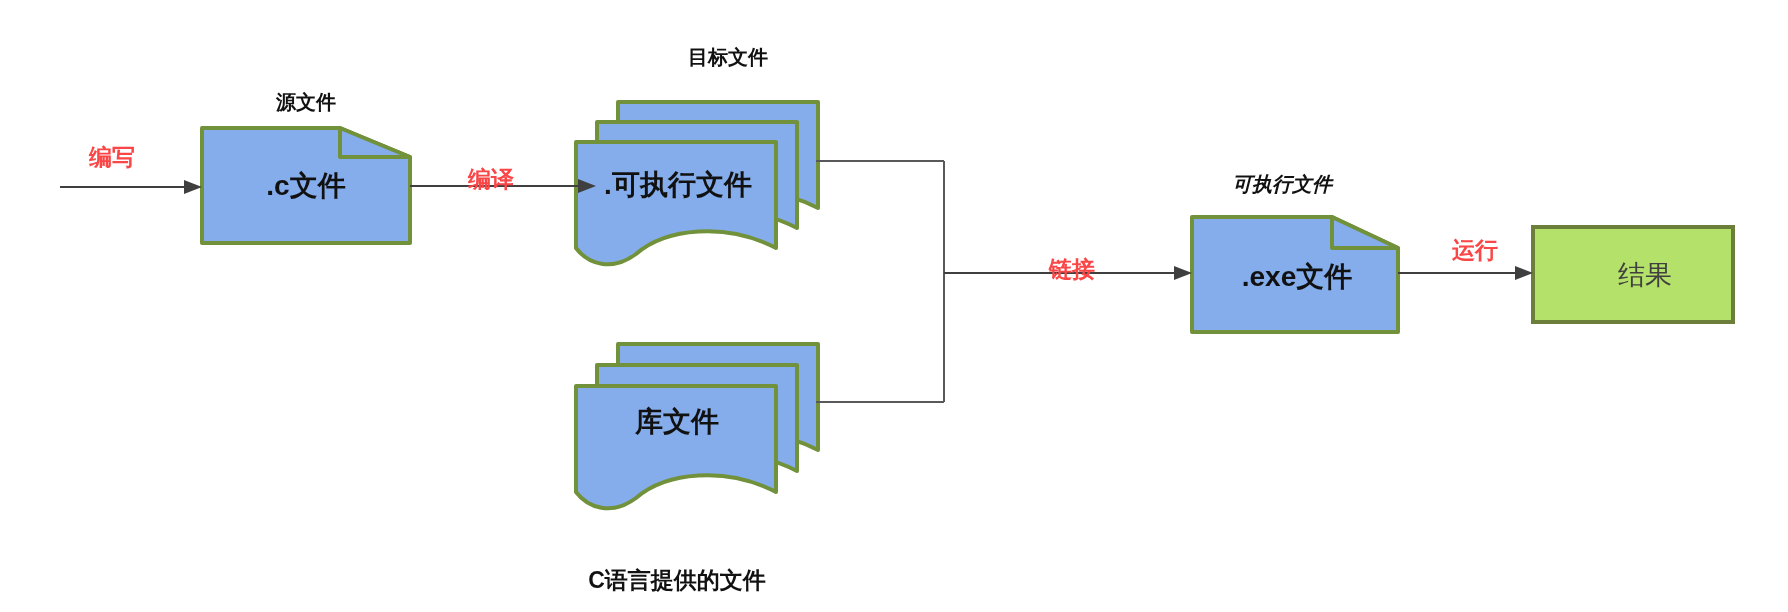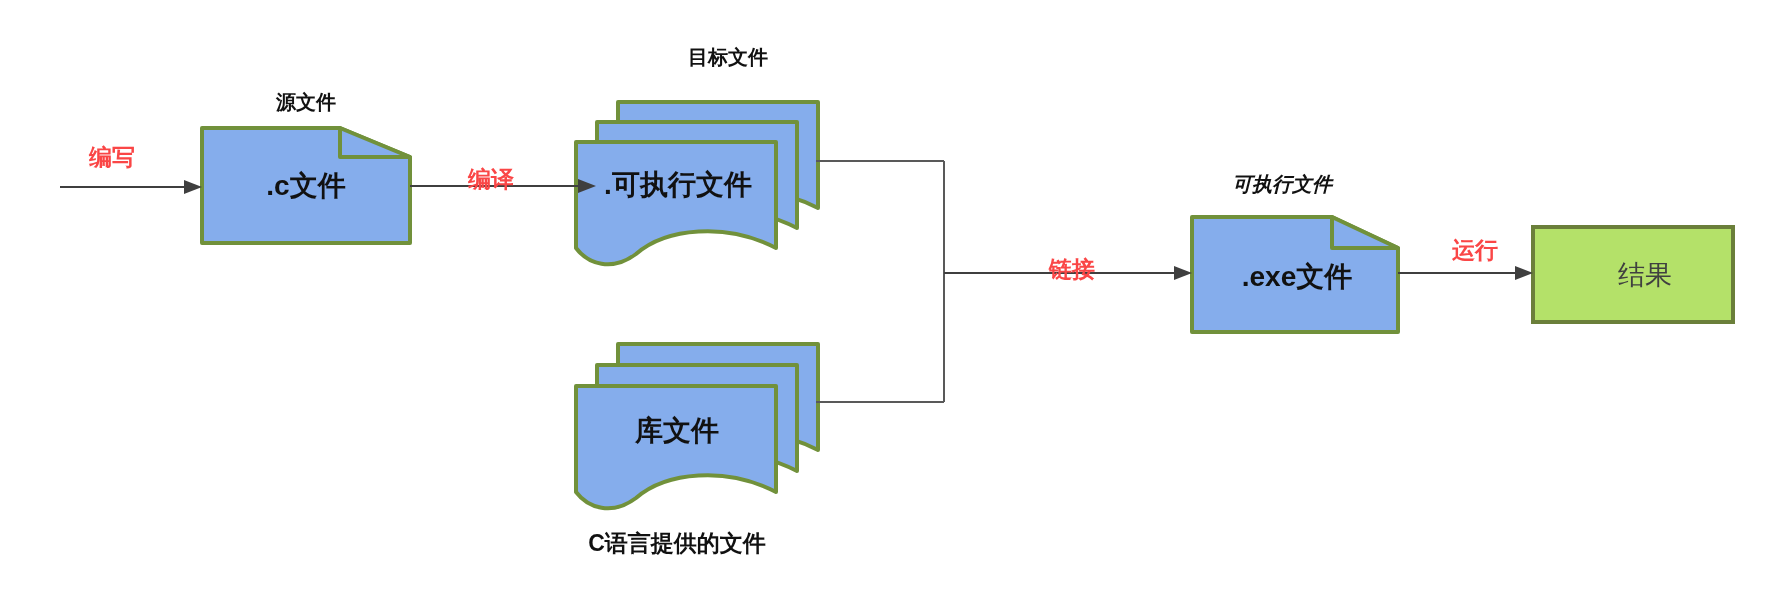--- a/index.html
+++ b/index.html
@@ -121,19 +121,19 @@
   <div class="lbl step-label" style="left:491px; top:162px;margin-top:17px;">编译</div>
   <div class="lbl step-label" style="left:1072px; top:250px;margin-top:19px;">链接</div>
   <div class="lbl step-label" style="left:1460px; top:250px;margin-left:15px;">运行</div>
 
   <div class="lbl node-title" style="left:306px; top:104px;font-family:Liberation Mono, monospace;">源文件</div>
   <div class="lbl node-title" style="left:728px; top:57px;">目标文件</div>
   <div class="lbl node-title" style="left:1282px; top:184px;font-style:italic;">可执行文件</div>
 
   <div class="lbl doc-label" style="left:306px; top:186px;">.c文件</div>
   <div class="lbl doc-label" style="left:678px; top:185px;">.可执行文件</div>
-  <div class="lbl doc-label" style="left:677px; top:431px;">库文件</div>
+  <div class="lbl doc-label" style="left:677px; top:422px;">库文件</div>
   <div class="lbl doc-label" style="left:1297px; top:277px;">.exe文件</div>
   <div class="lbl result-label" style="left:1633px; top:275px;margin-left:12px;">结果</div>
 
-  <div class="lbl caption-label" style="left:677px; top:543px;">C语言提供的文件</div>
+  <div class="lbl caption-label" style="left:677px; top:580px;">C语言提供的文件</div>
 
 </div>
 
 </body></html>

